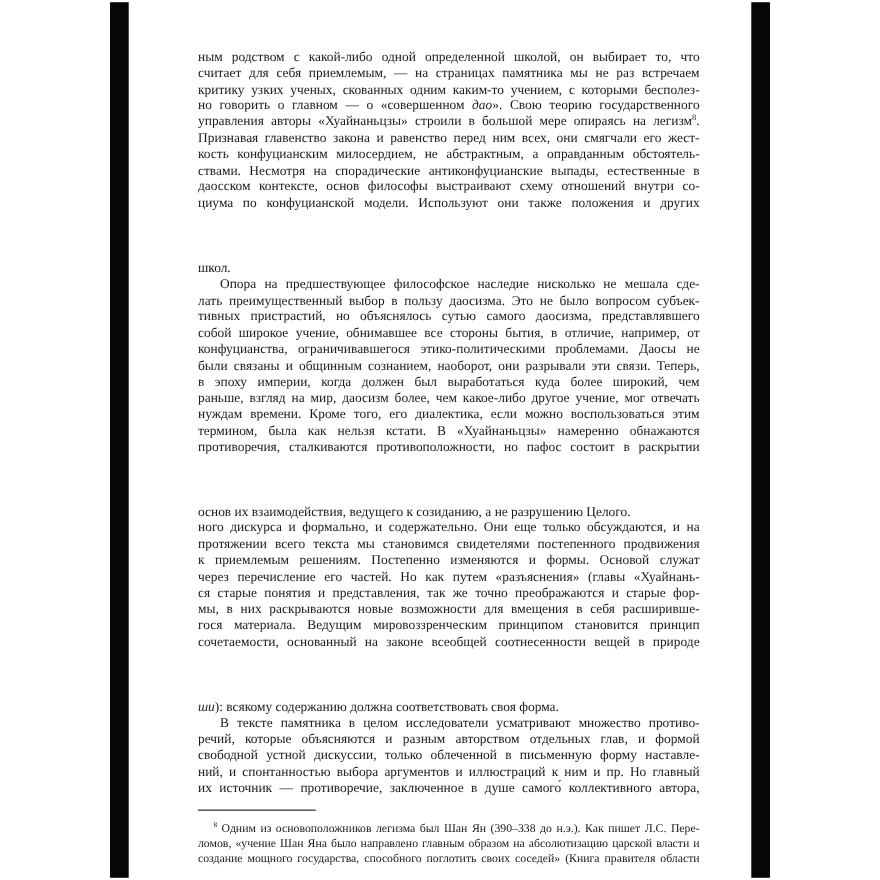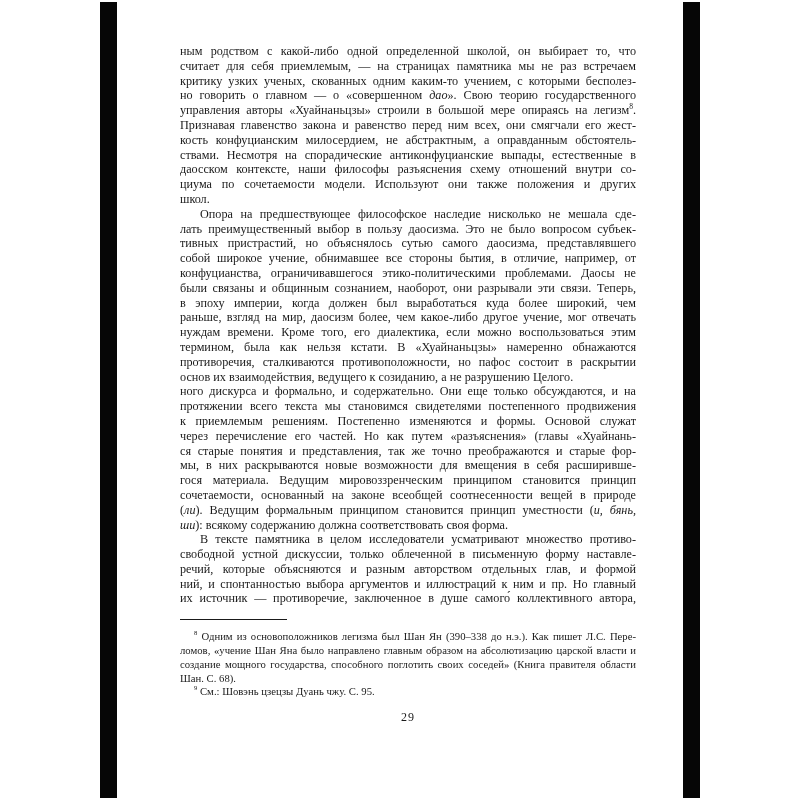--- a/index.html
+++ b/index.html
@@ -14,21 +14,21 @@
   .text-col{
     position:absolute;left:180px;top:44px;width:456px;
   }
   .bline{
     font-size:12.2px;line-height:14.8px;height:14.8px;white-space:normal;
   }
   .fline{
     font-size:10.7px;line-height:13.8px;height:13.8px;
   }
   .jline{text-align:justify;text-align-last:justify;}
-  .lline{text-align:left;text-align-last:left;}
+  .lline{text-align:left;text-align-last:left;margin-top:44px;}
   .indent{text-indent:20px;}
   .fn-indent{text-indent:14px;}
   .paragraph{margin:0;}
   sup{font-size:62%;vertical-align:super;line-height:0;}
   i{font-style:italic;}
   .fn-rule{
     width:107px;border-top:1.6px solid #1a1a1a;height:0;
     margin-top:13px;margin-bottom:10px;
   }
   .page-num{
@@ -45,22 +45,22 @@
   <div id="body-paragraphs">
       <div class="paragraph">
         <div class="bline jline">ным родством с какой-либо одной определенной школой, он выбирает то, что</div>
         <div class="bline jline">считает для себя приемлемым, — на страницах памятника мы не раз встречаем</div>
         <div class="bline jline">критику узких ученых, скованных одним каким-то учением, с которыми бесполез-</div>
         <div class="bline jline">но говорить о главном — о «совершенном <i>дао</i>». Свою теорию государственного</div>
         <div class="bline jline">управления авторы «Хуайнаньцзы» строили в большой мере опираясь на легизм<sup>8</sup>.</div>
         <div class="bline jline">Признавая главенство закона и равенство перед ним всех, они смягчали его жест-</div>
         <div class="bline jline">кость конфуцианским милосердием, не абстрактным, а оправданным обстоятель-</div>
         <div class="bline jline">ствами. Несмотря на спорадические антиконфуцианские выпады, естественные в</div>
-        <div class="bline jline">даосском контексте, наши философы разъяснения схему отношений внутри со-</div>
-        <div class="bline jline">циума по сочетаемости модели. Используют они также положения и других</div>
+        <div class="bline jline">даосском контексте, основ философы выстраивают схему отношений внутри со-</div>
+        <div class="bline jline">циума по конфуцианской модели. Используют они также положения и других</div>
         <div class="bline lline">школ.</div>
       </div>
       <div class="paragraph">
         <div class="bline jline indent">Опора на предшествующее философское наследие нисколько не мешала сде-</div>
         <div class="bline jline">лать преимущественный выбор в пользу даосизма. Это не было вопросом субъек-</div>
         <div class="bline jline">тивных пристрастий, но объяснялось сутью самого даосизма, представлявшего</div>
         <div class="bline jline">собой широкое учение, обнимавшее все стороны бытия, в отличие, например, от</div>
         <div class="bline jline">конфуцианства, ограничивавшегося этико-политическими проблемами. Даосы не</div>
         <div class="bline jline">были связаны и общинным сознанием, наоборот, они разрывали эти связи. Теперь,</div>
         <div class="bline jline">в эпоху империи, когда должен был выработаться куда более широкий, чем</div>
@@ -72,27 +72,26 @@
       </div>
       <div class="paragraph">
         <div class="bline jline">ного дискурса и формально, и содержательно. Они еще только обсуждаются, и на</div>
         <div class="bline jline">протяжении всего текста мы становимся свидетелями постепенного продвижения</div>
         <div class="bline jline">к приемлемым решениям. Постепенно изменяются и формы. Основой служат</div>
         <div class="bline jline">через перечисление его частей. Но как путем «разъяснения» (главы «Хуайнань-</div>
         <div class="bline jline">ся старые понятия и представления, так же точно преображаются и старые фор-</div>
         <div class="bline jline">мы, в них раскрываются новые возможности для вмещения в себя расширивше-</div>
         <div class="bline jline">гося материала. Ведущим мировоззренческим принципом становится принцип</div>
         <div class="bline jline">сочетаемости, основанный на законе всеобщей соотнесенности вещей в природе</div>
-        <div class="bline jline">(<i>ли</i>). Ведущим формальным принципом становится принцип уместности (<i>и, бянь,</i></div>
         <div class="bline lline"><i>ши</i>): всякому содержанию должна соответствовать своя форма.</div>
       </div>
       <div class="paragraph">
         <div class="bline jline indent">В тексте памятника в целом исследователи усматривают множество противо-</div>
+        <div class="bline jline">речий, которые объясняются и разным авторством отдельных глав, и формой</div>
         <div class="bline jline">свободной устной дискуссии, только облеченной в письменную форму наставле-</div>
-        <div class="bline jline">речий, которые объясняются и разным авторством отдельных глав, и формой</div>
         <div class="bline jline">ний, и спонтанностью выбора аргументов и иллюстраций к ним и пр. Но главный</div>
         <div class="bline jline">их источник — противоречие, заключенное в душе самого́ коллективного автора,</div>
       </div>
     </div>
   <div class="fn-rule"></div>
   <div id="footnotes">
       <div class="footnote">
         <div class="fline jline fn-indent"><sup>8</sup> Одним из основоположников легизма был Шан Ян (390–338 до н.э.). Как пишет Л.С. Пере-</div>
         <div class="fline jline">ломов, «учение Шан Яна было направлено главным образом на абсолютизацию царской власти и</div>
         <div class="fline jline">создание мощного государства, способного поглотить своих соседей» (Книга правителя области</div>

